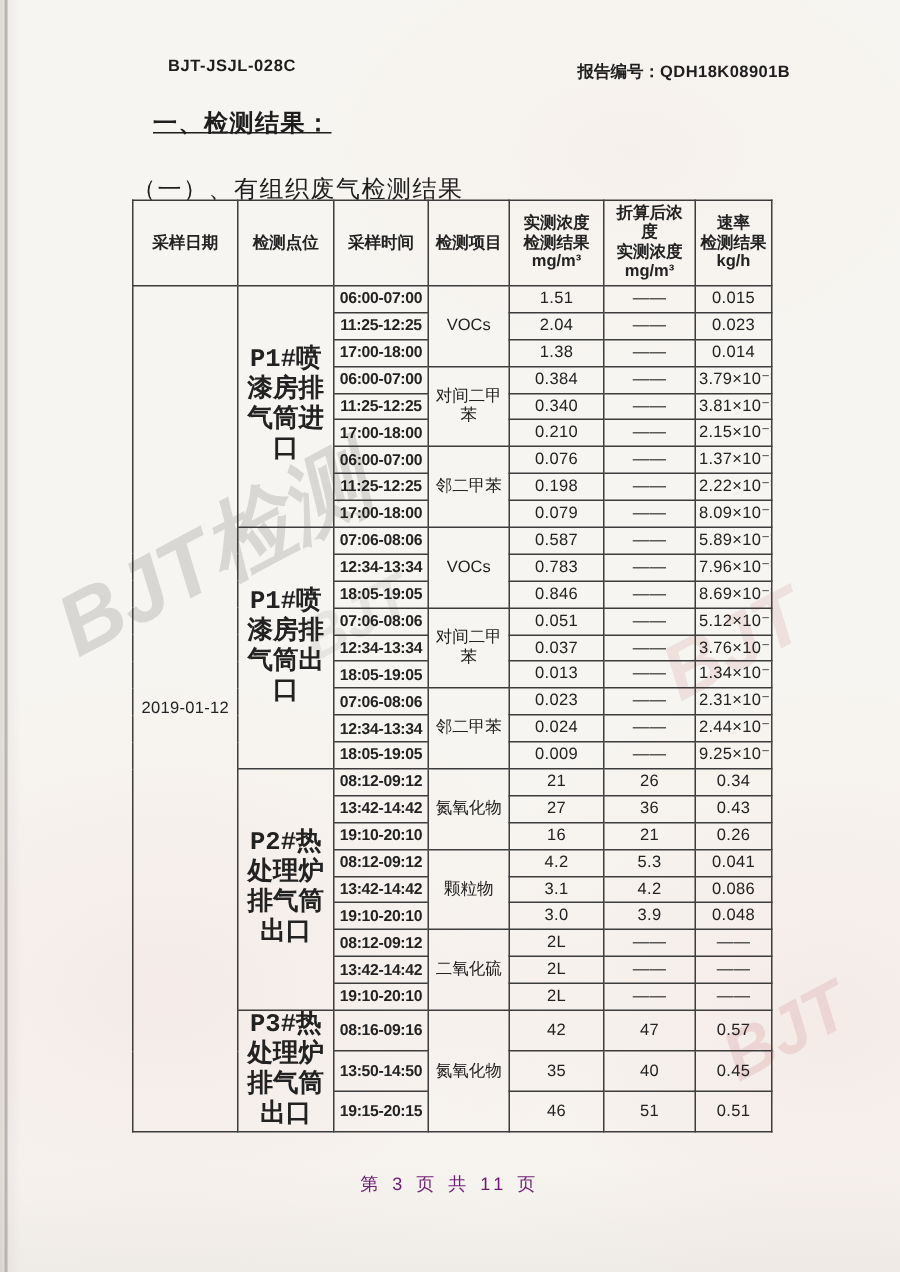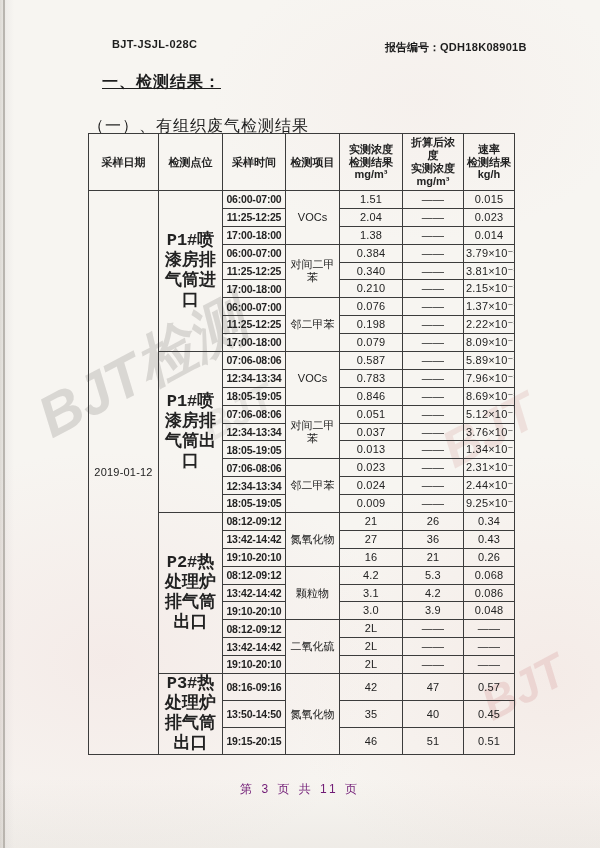--- a/index.html
+++ b/index.html
@@ -256,21 +256,21 @@
         <td class="time">19:10-20:10</td>
         <td class="num">16</td>
         <td class="num">21</td>
         <td class="num">0.26</td>
       </tr>
       <tr>
         <td class="time">08:12-09:12</td>
         <td class="item" rowspan="3">颗粒物</td>
         <td class="num">4.2</td>
         <td class="num">5.3</td>
-        <td class="num">0.068</td>
+        <td class="num">0.041</td>
       </tr>
       <tr>
         <td class="time">13:42-14:42</td>
         <td class="num">3.1</td>
         <td class="num">4.2</td>
         <td class="num">0.086</td>
       </tr>
       <tr>
         <td class="time">19:10-20:10</td>
         <td class="num">3.0</td>

